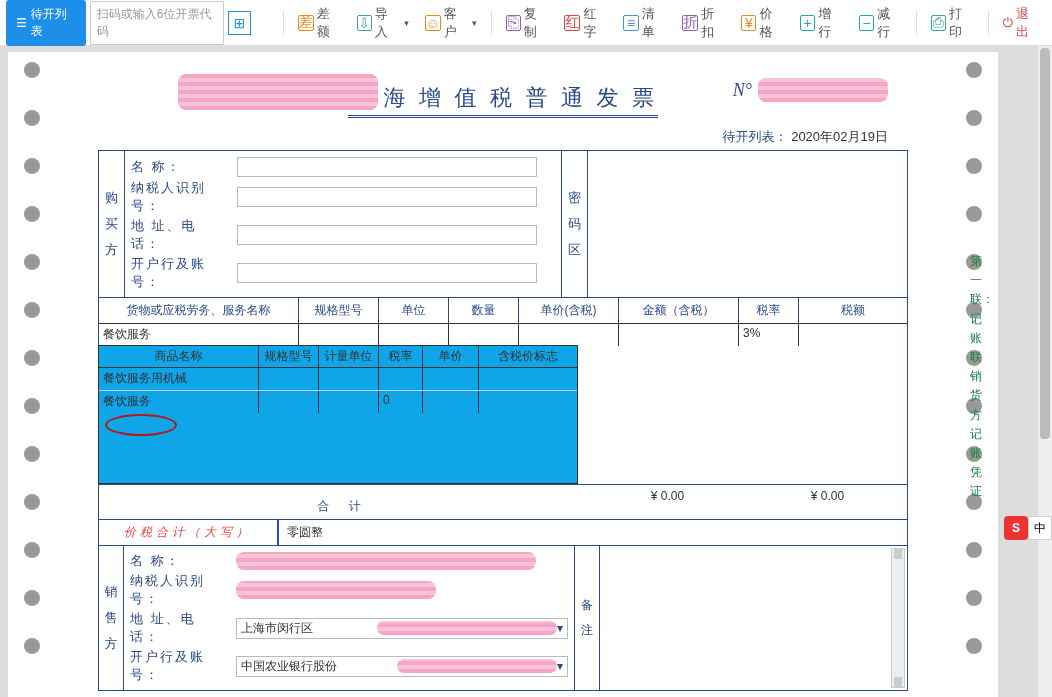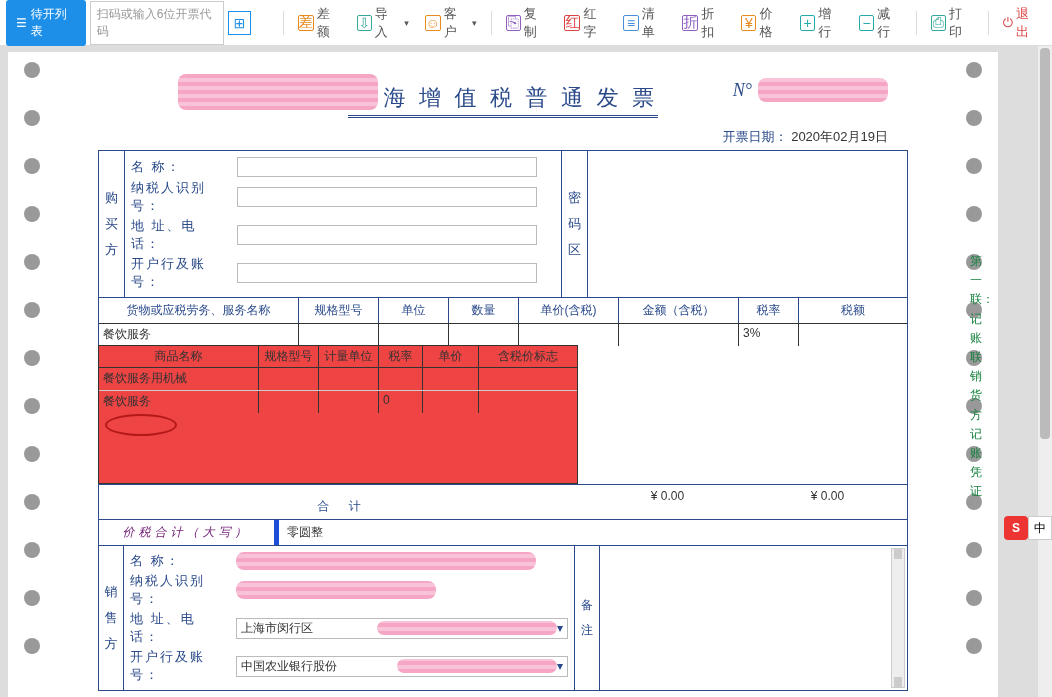--- a/index.html
+++ b/index.html
@@ -60,21 +60,21 @@
 .sub-head { display: flex; border-top: 1px solid #333; border-bottom: 1px solid #333; }
 .sh { border-right: 1px solid #333; text-align: center; padding: 2px; font-size: 12px; }
 .items-area { height: 150px; border-bottom: 1.5px solid #2a4a8a; position: relative; }
 .circle-mark { position: absolute; border: 2.5px solid #b31919; border-radius: 50%; width: 72px; height: 22px; left: 6px; top: 46px; }
 
 .total-row { display: flex; }
 .total-row .lbl { flex: 1; text-align: center; color: #2a4a8a; padding: 4px; letter-spacing: 8px; margin-top: 9px; }
 .total-row .amt { width: 160px; text-align: center; padding: 4px; color: #333; border-left: 1px solid transparent; }
 
 .daxie-row { display: flex; border-top: 1.5px solid #2a4a8a; }
-.daxie-row .lbl { width: 180px; text-align: center; color: #701a75; padding: 4px; font-style: italic; letter-spacing: 4px; border-right: 5px solid #1d4ed8; }
+.daxie-row .lbl { width: 180px; text-align: center; color: #ef4444; padding: 4px; font-style: italic; letter-spacing: 4px; border-right: 2px solid #1d4ed8; }
 .daxie-row .val { flex: 1; padding: 4px 8px; color: #333; }
 .daxie-row .xiaoxie { width: 200px; padding: 4px; color: #2a4a8a; font-style: italic; }
 .daxie-row .xiaoxie .v { color: #333; font-style: normal; }
 
 .seller-block { display: flex; border-top: 1.5px solid #2a4a8a; }
 .seller-fields { flex: 1; padding: 4px 6px; position: relative; }
 .dd { border: 1px solid #bbb; padding: 1px 4px; width: 332px; display: flex; align-items: center; font-size: 12px; color: #333; }
 .dd .txt { flex: 1; }
 .dd .arrow { color: #2a4a8a; }
 .redact-sm { width: 300px; height: 18px; }
@@ -205,21 +205,21 @@
     <div class="title-row">
       <div class="redact redact-lg"></div>
       <div class="invoice-title">上 海 增 值 税 普 通 发 票</div>
       <div class="inv-no">
         <span class="no-label">N°</span>
         <div class="redact"></div>
       </div>
     </div>
 
     <div class="date-row">
-      <span>开票日期：</span>
+      <span>待开列表：</span>
       <span class="v">2020年02月19日</span>
     </div>
 
     <div class="inv-border" style="margin:0 40px 0 40px;">
 
       <div class="buyer-block">
         <div class="vlabel">
           <span>购</span>
             <span>买</span>
             <span>方</span>
@@ -266,21 +266,21 @@
           <div class="ec" style="width:200px">餐饮服务</div>
           <div class="ec" style="width:80px"></div>
           <div class="ec" style="width:70px"></div>
           <div class="ec" style="width:70px"></div>
           <div class="ec" style="width:100px"></div>
           <div class="ec" style="width:120px"></div>
           <div class="ec" style="width:60px">3%</div>
           <div class="ec" style="flex:1;border-right:none"></div>
         </div>
 
-        <div style="width:480px;border:1px solid #333;margin-left:-1px;margin-top:-1px;background:#ef4444">
+        <div style="width:480px;border:1px solid #333;margin-left:-1px;margin-top:-1px;background:#0ea5e9">
           <div class="sub-head" style="border-top:none">
             <div class="sh" style="width:160px">商品名称</div>
             <div class="sh" style="width:60px">规格型号</div>
             <div class="sh" style="width:60px">计量单位</div>
             <div class="sh" style="width:44px">税率</div>
             <div class="sh" style="width:56px">单价</div>
             <div class="sh" style="flex:1;border-right:none">含税价标志</div>
           </div>
           <div class="items-area" style="height:auto;border-bottom:none;position:relative">
             <div class="entry-row" style="border-bottom:1px solid #ccc">

